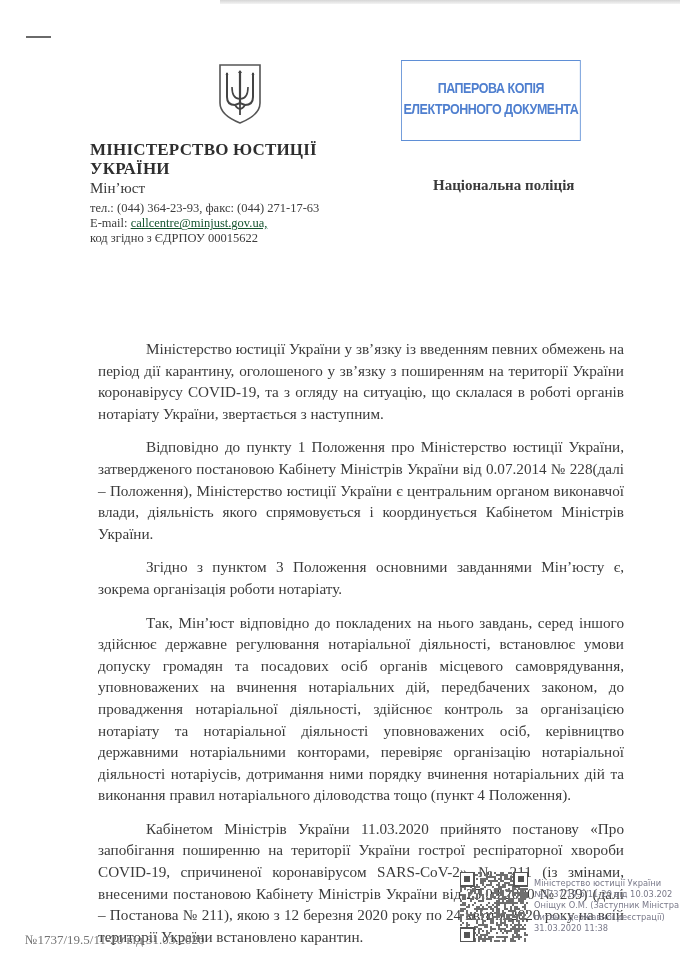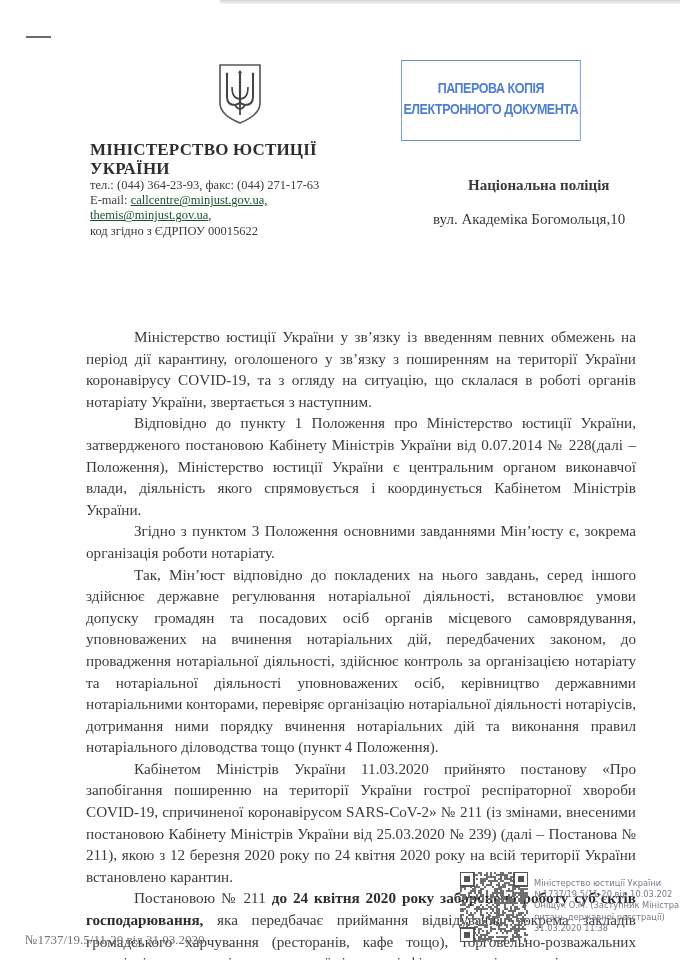--- a/index.html
+++ b/index.html
@@ -40,27 +40,27 @@
     font-weight: bold; font-size: 17px; line-height: 19px; color: #2e2e2e;
     letter-spacing: 0.2px;
   }
   .ministry .abbr { font-size: 15px; line-height: 20px; margin-bottom: 3px; }
   .ministry .line { font-size: 12.5px; line-height: 15.2px; color: #3c3c3c; }
   .ministry a { color: #14532d; text-decoration: underline; }
   .addressee {
     position: absolute; left: 433px; top: 172px; font-size: 15px; color: #3a3a3a;
   }
   .addressee .row { height: 34px; line-height: 26px; }
-  .addressee .org { font-weight: bold; margin-left: 35px; }
+  .addressee .org { font-weight: bold; }
   .body {
     position: absolute; left: 86px; top: 326px; width: 550px;
     font-size: 15.2px; line-height: 21.6px; text-align: justify;
     color: #3b3b3b;
   }
-  .body p { margin: 0; text-indent: 48px; }
+  .body p { margin: 12px; text-indent: 48px; }
   .body b { color: #2e2e2e; }
   .qr {
     position: absolute; left: 460px; top: 872px; width: 68px; height: 70px;
   }
   .sig {
     position: absolute; left: 534px; top: 878px; font-family: "DejaVu Sans", sans-serif;
     font-size: 8.3px; line-height: 11.2px; color: #7a7a8a; white-space: nowrap;
   }
   .footer {
     position: absolute; left: 25px; top: 932px; font-size: 13px; color: #737373;
@@ -85,33 +85,30 @@
 </svg>
 
 <div class="stamp">
   <div>ПАПЕРОВА КОПІЯ</div>
   <div>ЕЛЕКТРОННОГО ДОКУМЕНТА</div>
 </div>
 
 <div class="ministry">
   <div class="title">МІНІСТЕРСТВО ЮСТИЦІЇ</div>
   <div class="title">УКРАЇНИ</div>
+  <div class="abbr">Мін’юст</div>
   <div class="line">тел.: (044) 364-23-93, факс: (044) 271-17-63</div>
   <div class="line">
     <span>E-mail: </span><a>callcentre@minjust.gov.ua,</a>
   </div>
-  <div class="line">
-    <a>themis@minjust.gov.ua</a><span>,</span>
-  </div>
   <div class="line">код згідно з ЄДРПОУ 00015622</div>
 </div>
 
 <div class="addressee">
   <div class="row org">Національна поліція</div>
-  <div class="row">вул. Академіка Богомольця,10</div>
 </div>
 
 <div class="body">
   <p>Міністерство юстиції України у зв’язку із введенням певних обмежень на період дії карантину, оголошеного у зв’язку з поширенням на території України коронавірусу COVID-19, та з огляду на ситуацію, що склалася в роботі органів нотаріату України, звертається з наступним.</p>
   <p>Відповідно до пункту 1 Положення про Міністерство юстиції України, затвердженого постановою Кабінету Міністрів України від 0.07.2014 № 228(далі – Положення), Міністерство юстиції України є центральним органом виконавчої влади, діяльність якого спрямовується і координується Кабінетом Міністрів України.</p>
   <p>Згідно з пунктом 3 Положення основними завданнями Мін’юсту є, зокрема організація роботи нотаріату.</p>
   <p>Так, Мін’юст відповідно до покладених на нього завдань, серед іншого здійснює державне регулювання нотаріальної діяльності, встановлює умови допуску громадян та посадових осіб органів місцевого самоврядування, уповноважених на вчинення нотаріальних дій, передбачених законом, до провадження нотаріальної діяльності, здійснює контроль за організацією нотаріату та нотаріальної діяльності уповноважених осіб, керівництво державними нотаріальними конторами, перевіряє організацію нотаріальної діяльності нотаріусів, дотримання ними порядку вчинення нотаріальних дій та виконання правил нотаріального діловодства тощо (пункт 4 Положення).</p>
   <p>Кабінетом Міністрів України 11.03.2020 прийнято постанову «Про запобігання поширенню на території України гострої респіраторної хвороби COVID-19, спричиненої коронавірусом SARS-CoV-2» № 211 (із змінами, внесеними постановою Кабінету Міністрів України від 25.03.2020 № 239) (далі – Постанова № 211), якою з 12 березня 2020 року по 24 квітня 2020 року на всій території України встановлено карантин.</p>
   <p><span>Постановою № 211 </span><b>до 24 квітня 2020 року заборонено роботу суб’єктів господарювання,</b><span> яка передбачає приймання відвідувачів, зокрема закладів громадського харчування (ресторанів, кафе тощо), торговельно-розважальних центрів, інших закладів розважальної діяльності, фітнес-центрів, закладів</span></p>
 </div>

